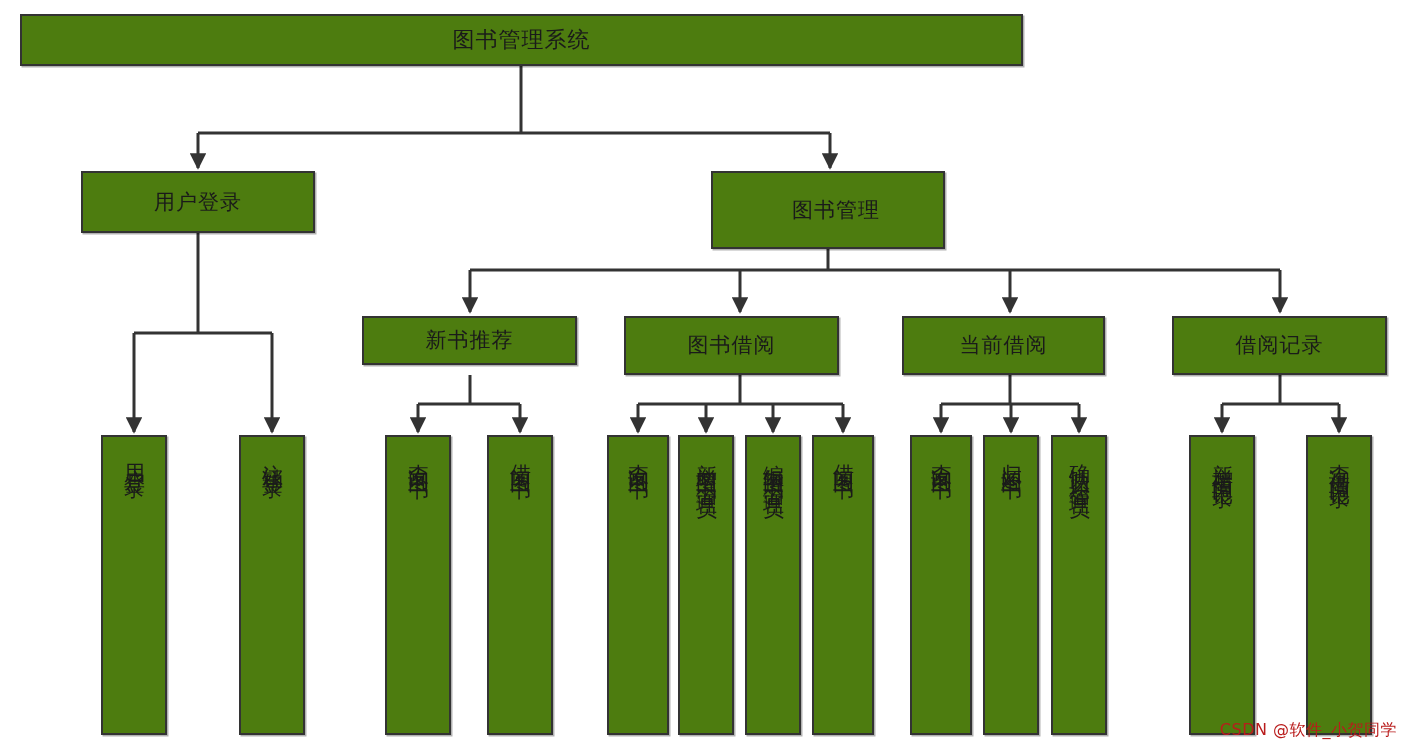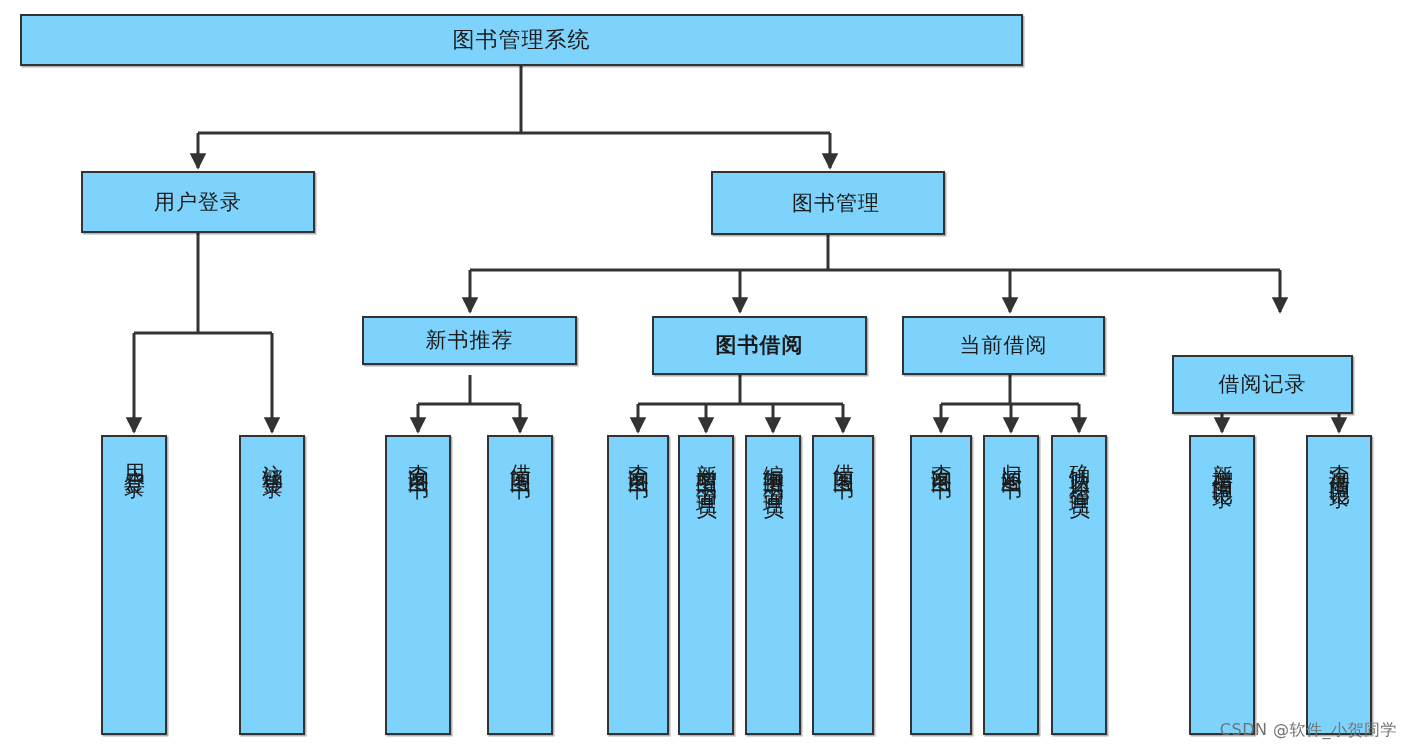--- a/index.html
+++ b/index.html
@@ -22,21 +22,21 @@
   svg.edges {
     position: absolute;
     left: 0;
     top: 0;
     width: 1405px;
     height: 747px;
   }
   .node {
     position: absolute;
     box-sizing: border-box;
-    background: #7dd3fc;
+    background: #4d7c0f;
     border: 2.5px solid #333333;
     box-shadow: 1.5px 1.5px 0 rgba(0,0,0,0.30);
     display: flex;
     align-items: center;
     justify-content: center;
     color: #1a1a1a;
   }
   .node .label {
     font-size: 21px;
     line-height: 1.15;
@@ -56,21 +56,21 @@
     font-size: 21px;
     letter-spacing: 5px;
     white-space: nowrap;
     line-height: 1;
   }
   .watermark {
     position: absolute;
     right: 8px;
     bottom: 6px;
     font-size: 16px;
-    color: #737373;
+    color: #b91c1c;
     letter-spacing: 0.5px;
     white-space: nowrap;
     pointer-events: none;
   }
 </style>
 </head>
 <body>
 
 <div id="diagram-root">
 
@@ -124,34 +124,34 @@
     </g>
   </svg>
 
   <div class="node root" style="left:20px; top:14px; width:1003px; height:52px;">
     <span class="label">图书管理系统</span>
   </div>
 
   <div class="node" style="left:81px; top:171px; width:234px; height:62px;">
     <span class="label">用户登录</span>
   </div>
-  <div class="node" style="left:711px; top:171px; width:234px; height:64px;padding-left:16px;">
+  <div class="node" style="left:711px; top:171px; width:234px; height:78px;padding-left:16px;">
     <span class="label">图书管理</span>
   </div>
 
   <div class="node" style="left:362px; top:316px; width:215px; height:49px;">
     <span class="label">新书推荐</span>
   </div>
-  <div class="node" style="left:652px; top:316px; width:215px; height:59px;font-weight:bold;">
+  <div class="node" style="left:624px; top:316px; width:215px; height:59px;">
     <span class="label">图书借阅</span>
   </div>
   <div class="node" style="left:902px; top:316px; width:203px; height:59px;">
     <span class="label">当前借阅</span>
   </div>
-  <div class="node" style="left:1172px; top:316px; width:181px; height:59px;margin-top:39px;">
+  <div class="node" style="left:1172px; top:316px; width:215px; height:59px;">
     <span class="label">借阅记录</span>
   </div>
 
   <div class="node leaf" style="left:101px; top:435px; width:66px; height:300px;">
     <span class="label">用户登录</span>
   </div>
   <div class="node leaf" style="left:239px; top:435px; width:66px; height:300px;">
     <span class="label">注销登录</span>
   </div>
   <div class="node leaf" style="left:385px; top:435px; width:66px; height:300px;">

